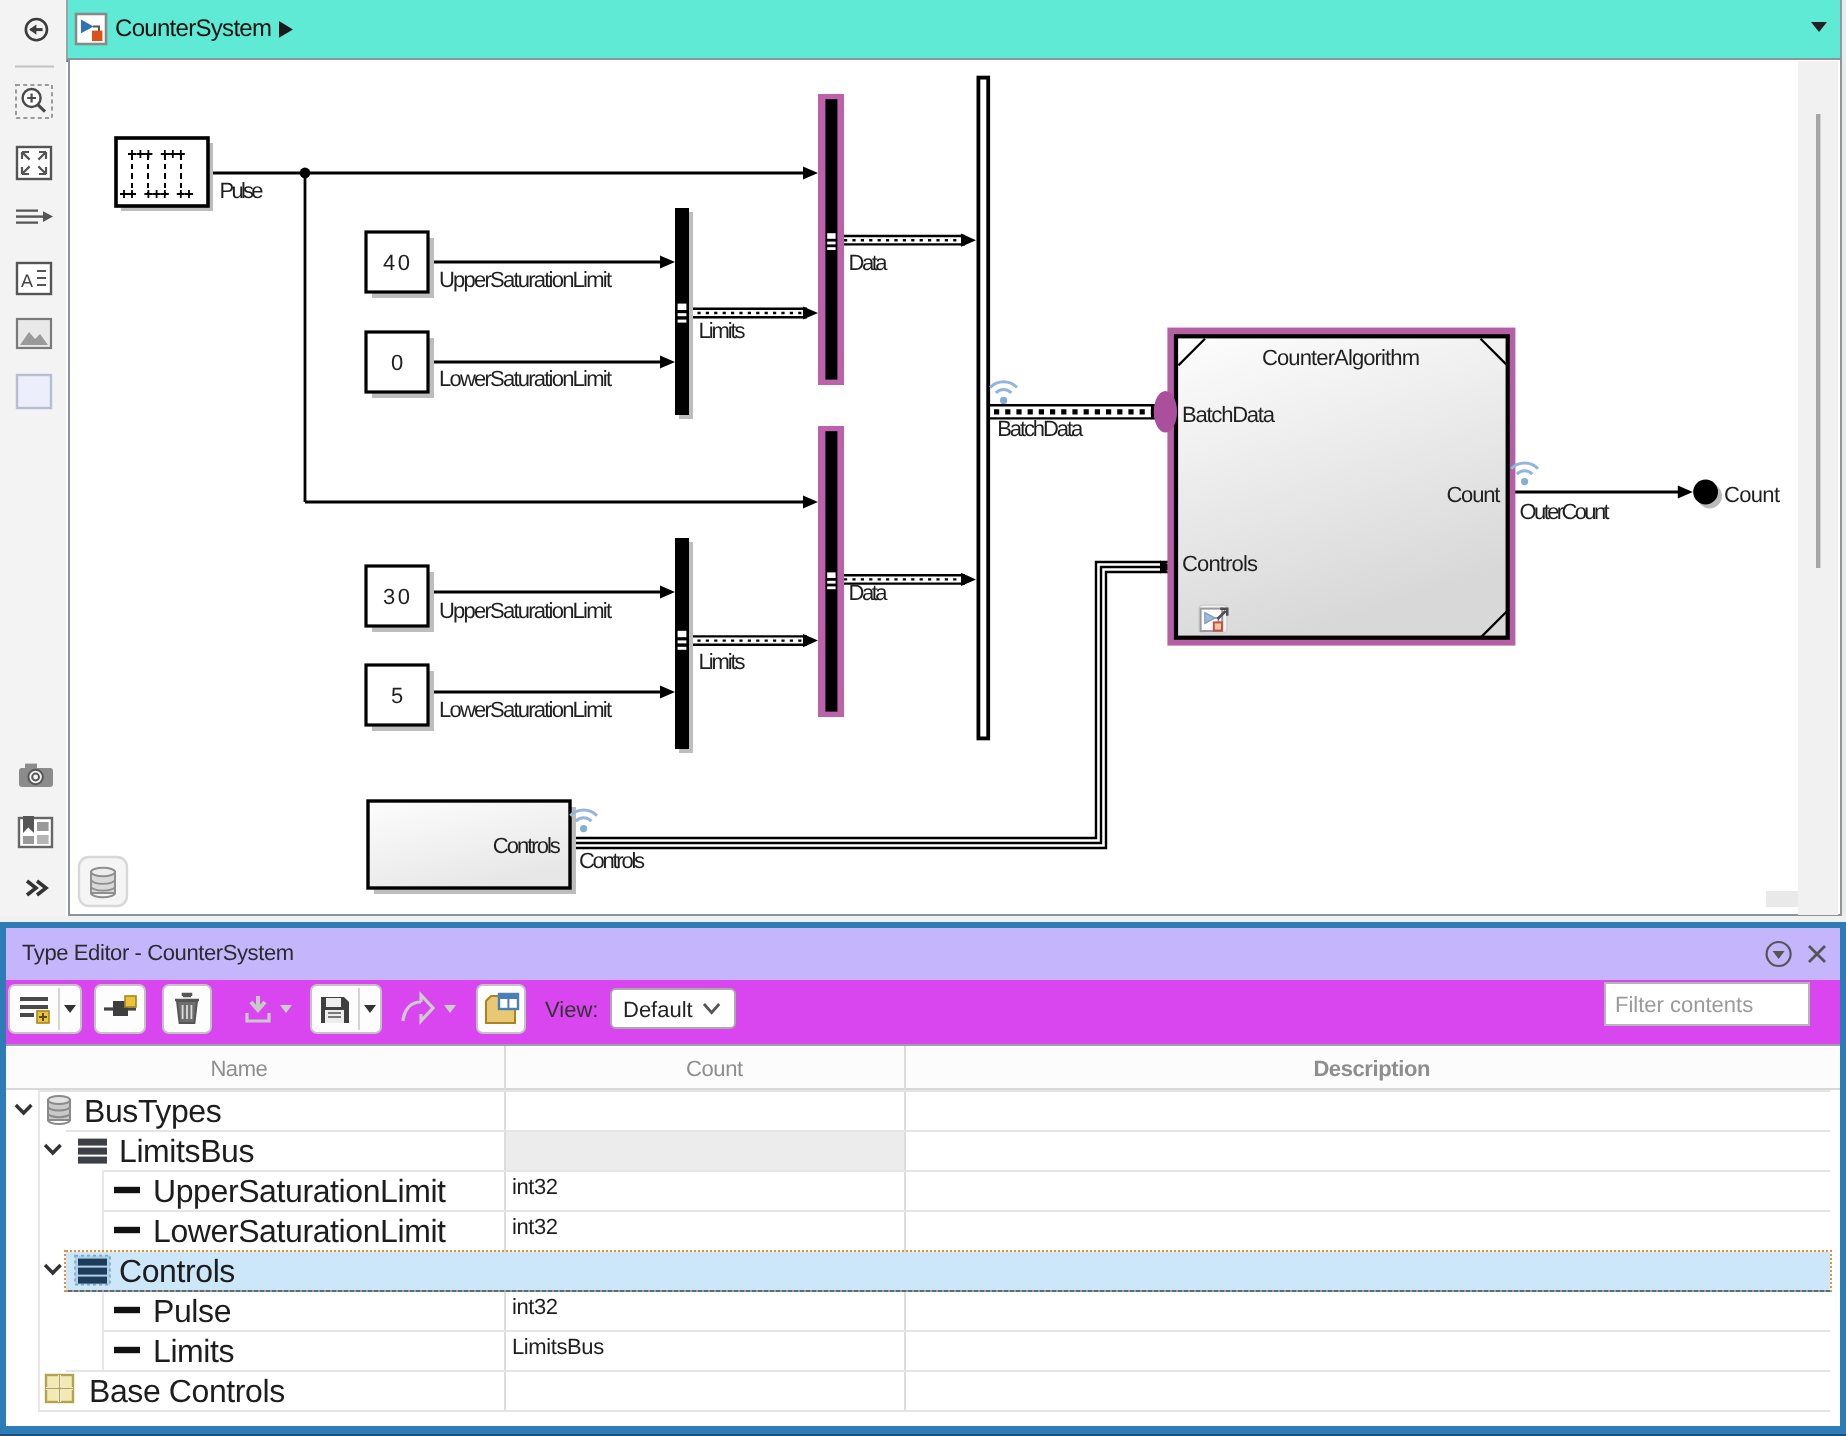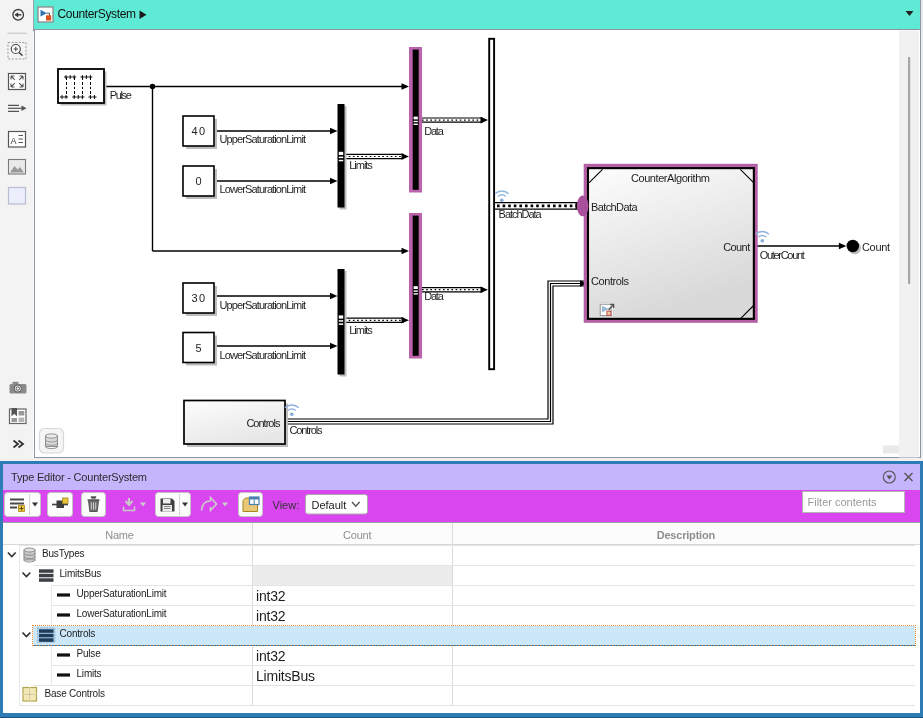--- a/index.html
+++ b/index.html
@@ -16,22 +16,22 @@
 
 #panel{left:0;top:461px;width:923px;height:257px;background:#2e7cb5;border-bottom:1.5px solid #1c4f79;box-sizing:border-box;}
 #panelinner{left:2.5px;top:3px;width:917px;height:248.5px;background:#ffffff;overflow:hidden;}
 #ptitle{left:0;top:0;width:917px;height:26px;background:#c4b5fd;}
 #ptitle .t{position:absolute;left:8.5px;top:6.5px;font-size:11px;letter-spacing:-0.2px;color:#2b2b2b;}
 #ptoolbar{left:0;top:26px;width:917px;height:32.5px;background:#d946ef;border-bottom:1.5px solid #9aa2ac;box-sizing:border-box;text-decoration:underline;}
 #phead{left:0;top:58.5px;width:917px;height:22.5px;background:#fcfcfc;border-bottom:1px solid #d8d8d8;box-sizing:border-box;}
 #phead span{position:absolute;top:6px;font-size:11px;letter-spacing:-0.2px;color:#8e8e8e;}
 .colsep{position:absolute;width:1px;background:#dcdcdc;}
 .rowline{position:absolute;height:1px;background:#e4e4e4;}
-.rtext{position:absolute;top:3.5px;font-size:10px;letter-spacing:-0.2px;color:#1d1d1d;white-space:pre;}
-.ttext{position:absolute;left:253.5px;top:3.5px;font-size:14px;letter-spacing:-0.2px;color:#1d1d1d;}
+.rtext{position:absolute;top:3.5px;font-size:16px;letter-spacing:-0.2px;color:#1d1d1d;white-space:pre;}
+.ttext{position:absolute;left:253.5px;top:3.5px;font-size:11px;letter-spacing:-0.2px;color:#1d1d1d;}
 </style>
 </head>
 <body>
 <div class="abs" id="sidebar"></div>
 <div class="abs" id="crumb">
     <span id="crumbtext">CounterSystem</span>
   </div>
 <div class="abs" id="canvasframe"></div>
 <div class="abs" style="left:921px;top:0;width:2px;height:458px;background:#ebebeb;"></div>
 <svg class="abs" id="diagram" viewBox="0 0 923 461" width="923" height="461" font-family="Liberation Sans, sans-serif" fill="none">

